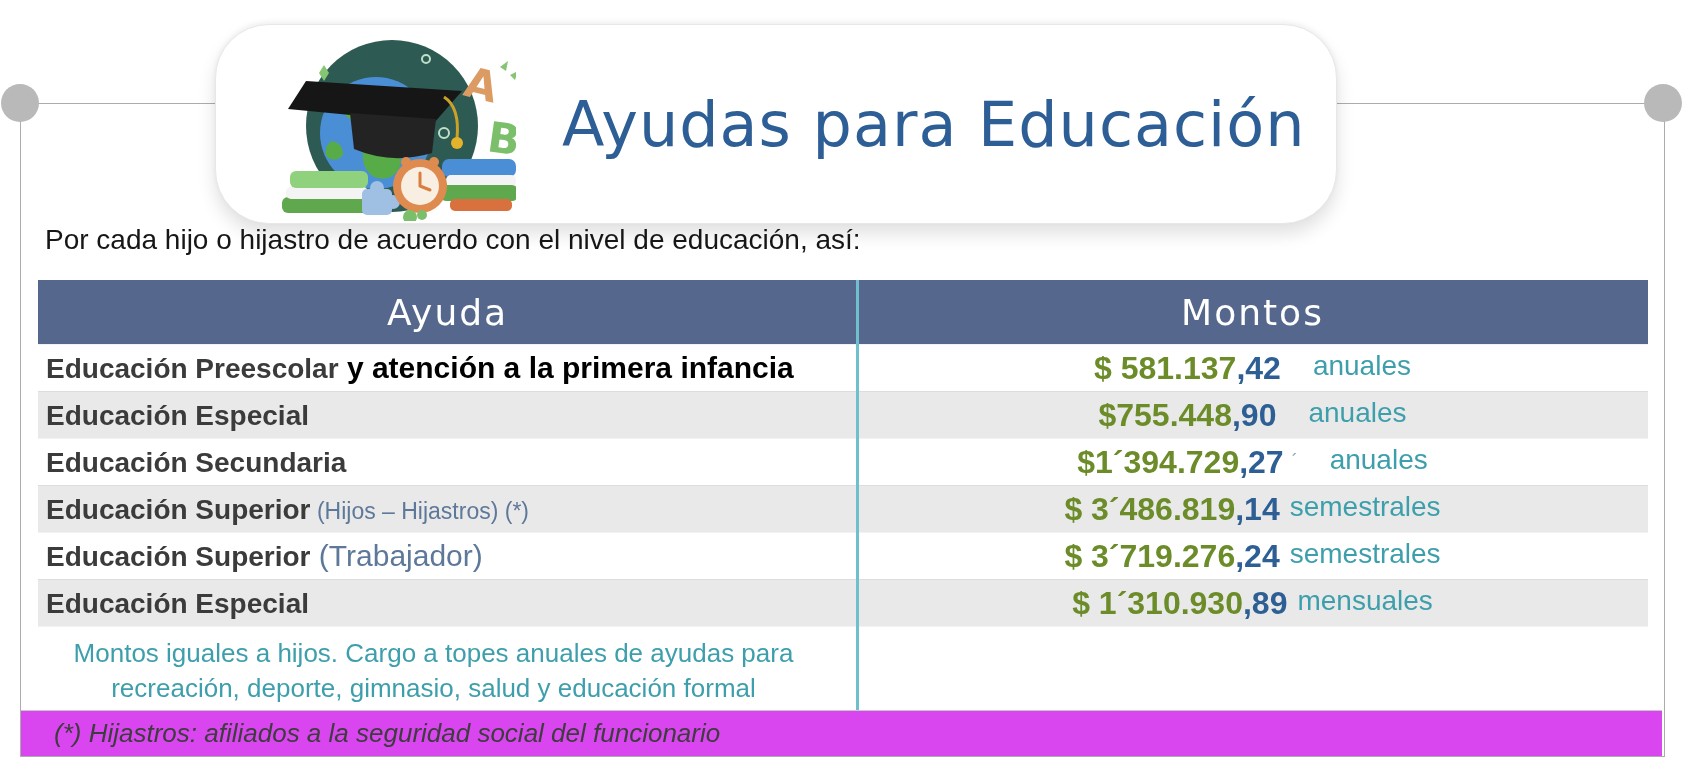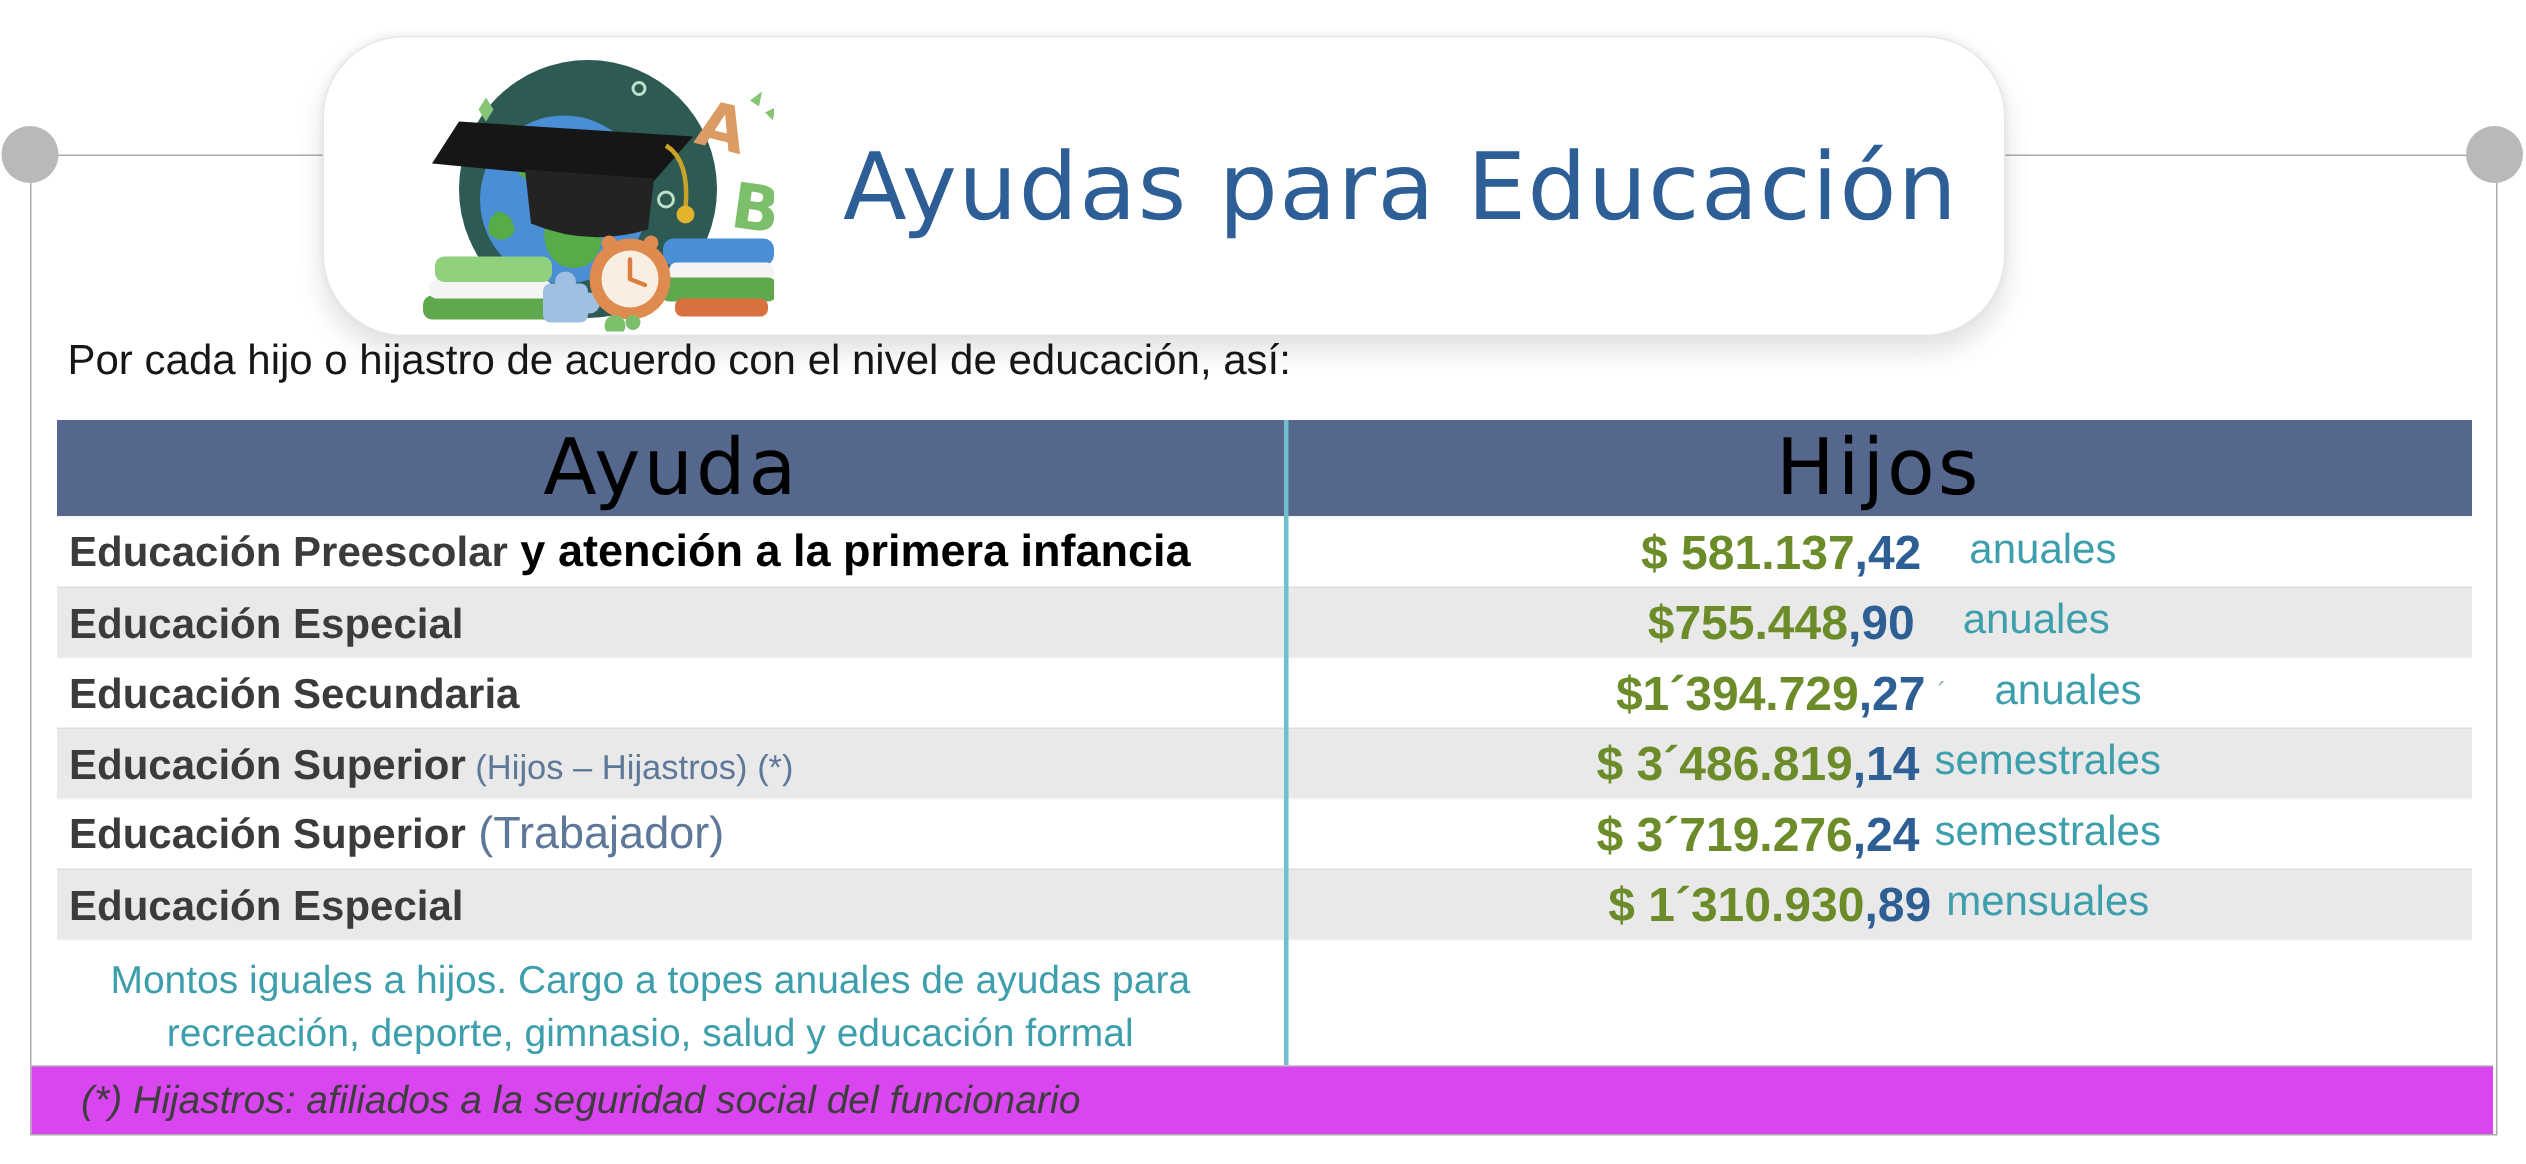--- a/index.html
+++ b/index.html
@@ -20,22 +20,22 @@
   .logo{position:absolute;left:58px;top:6px;width:242px;height:190px;}
   .title{position:absolute;left:346px;top:0;height:100%;display:flex;align-items:center;
          font-family:"DejaVu Sans",sans-serif;font-size:62px;letter-spacing:1px;
          color:var(--title,#2D5E95);white-space:nowrap;}
 
   .intro{position:absolute;left:45px;top:224px;font-size:28px;color:#161616;}
 
   
   .table{position:absolute;left:38px;top:280px;width:1610px;}
   .thead{display:flex;height:64px;background:var(--header-bg,#55678D);}
-  .th{display:flex;align-items:center;justify-content:center;color:#000000;
-      font-family:"DejaVu Sans",sans-serif;font-size:52px;letter-spacing:2px;}
+  .th{display:flex;align-items:center;justify-content:center;color:#ffffff;
+      font-family:"DejaVu Sans",sans-serif;font-size:36px;letter-spacing:2px;}
   .th-left{width:819px;}
   .th-right{width:791px;}
   .tr{display:flex;align-items:center;min-height:46px;border-top:1px solid rgba(0,0,0,.05);}
   .tr.alt{background:var(--row-alt,#E9E9E9);}
   .tr.tall{min-height:88px;}
   .td-name{width:819px;box-sizing:border-box;padding:2px 14px 2px 8px;line-height:1.25;}
   .td-amount{width:791px;display:flex;align-items:flex-start;justify-content:center;
              box-sizing:border-box;padding:0 6px;}
   .row-name{font-weight:bold;font-size:28px;color:#3B3B3B;}
   .row-sx{font-weight:normal;}
@@ -104,21 +104,21 @@
       <circle cx="148" cy="184" r="5" fill="#7CBF6B"></circle>
     </svg>
     <div class="title">Ayudas para Educación</div>
   </div>
 
   <div class="intro">Por cada hijo o hijastro de acuerdo con el nivel de educación, así:</div>
 
   <div class="table">
     <div class="thead">
       <div class="th th-left">Ayuda</div>
-      <div class="th th-right">Hijos</div>
+      <div class="th th-right">Montos</div>
     </div>
     <div id="rows">
         <div class="tr">
           <div class="td-name"><span class="row-name">Educación Preescolar</span><span class="row-sx sx-black"> y atención a la primera infancia</span></div>
           <div class="td-amount">
             <span class="amt-main">$ 581.137</span>
             <span class="amt-dec">,42</span>
             <span class="unit wide">anuales</span>
           </div>
         </div>

